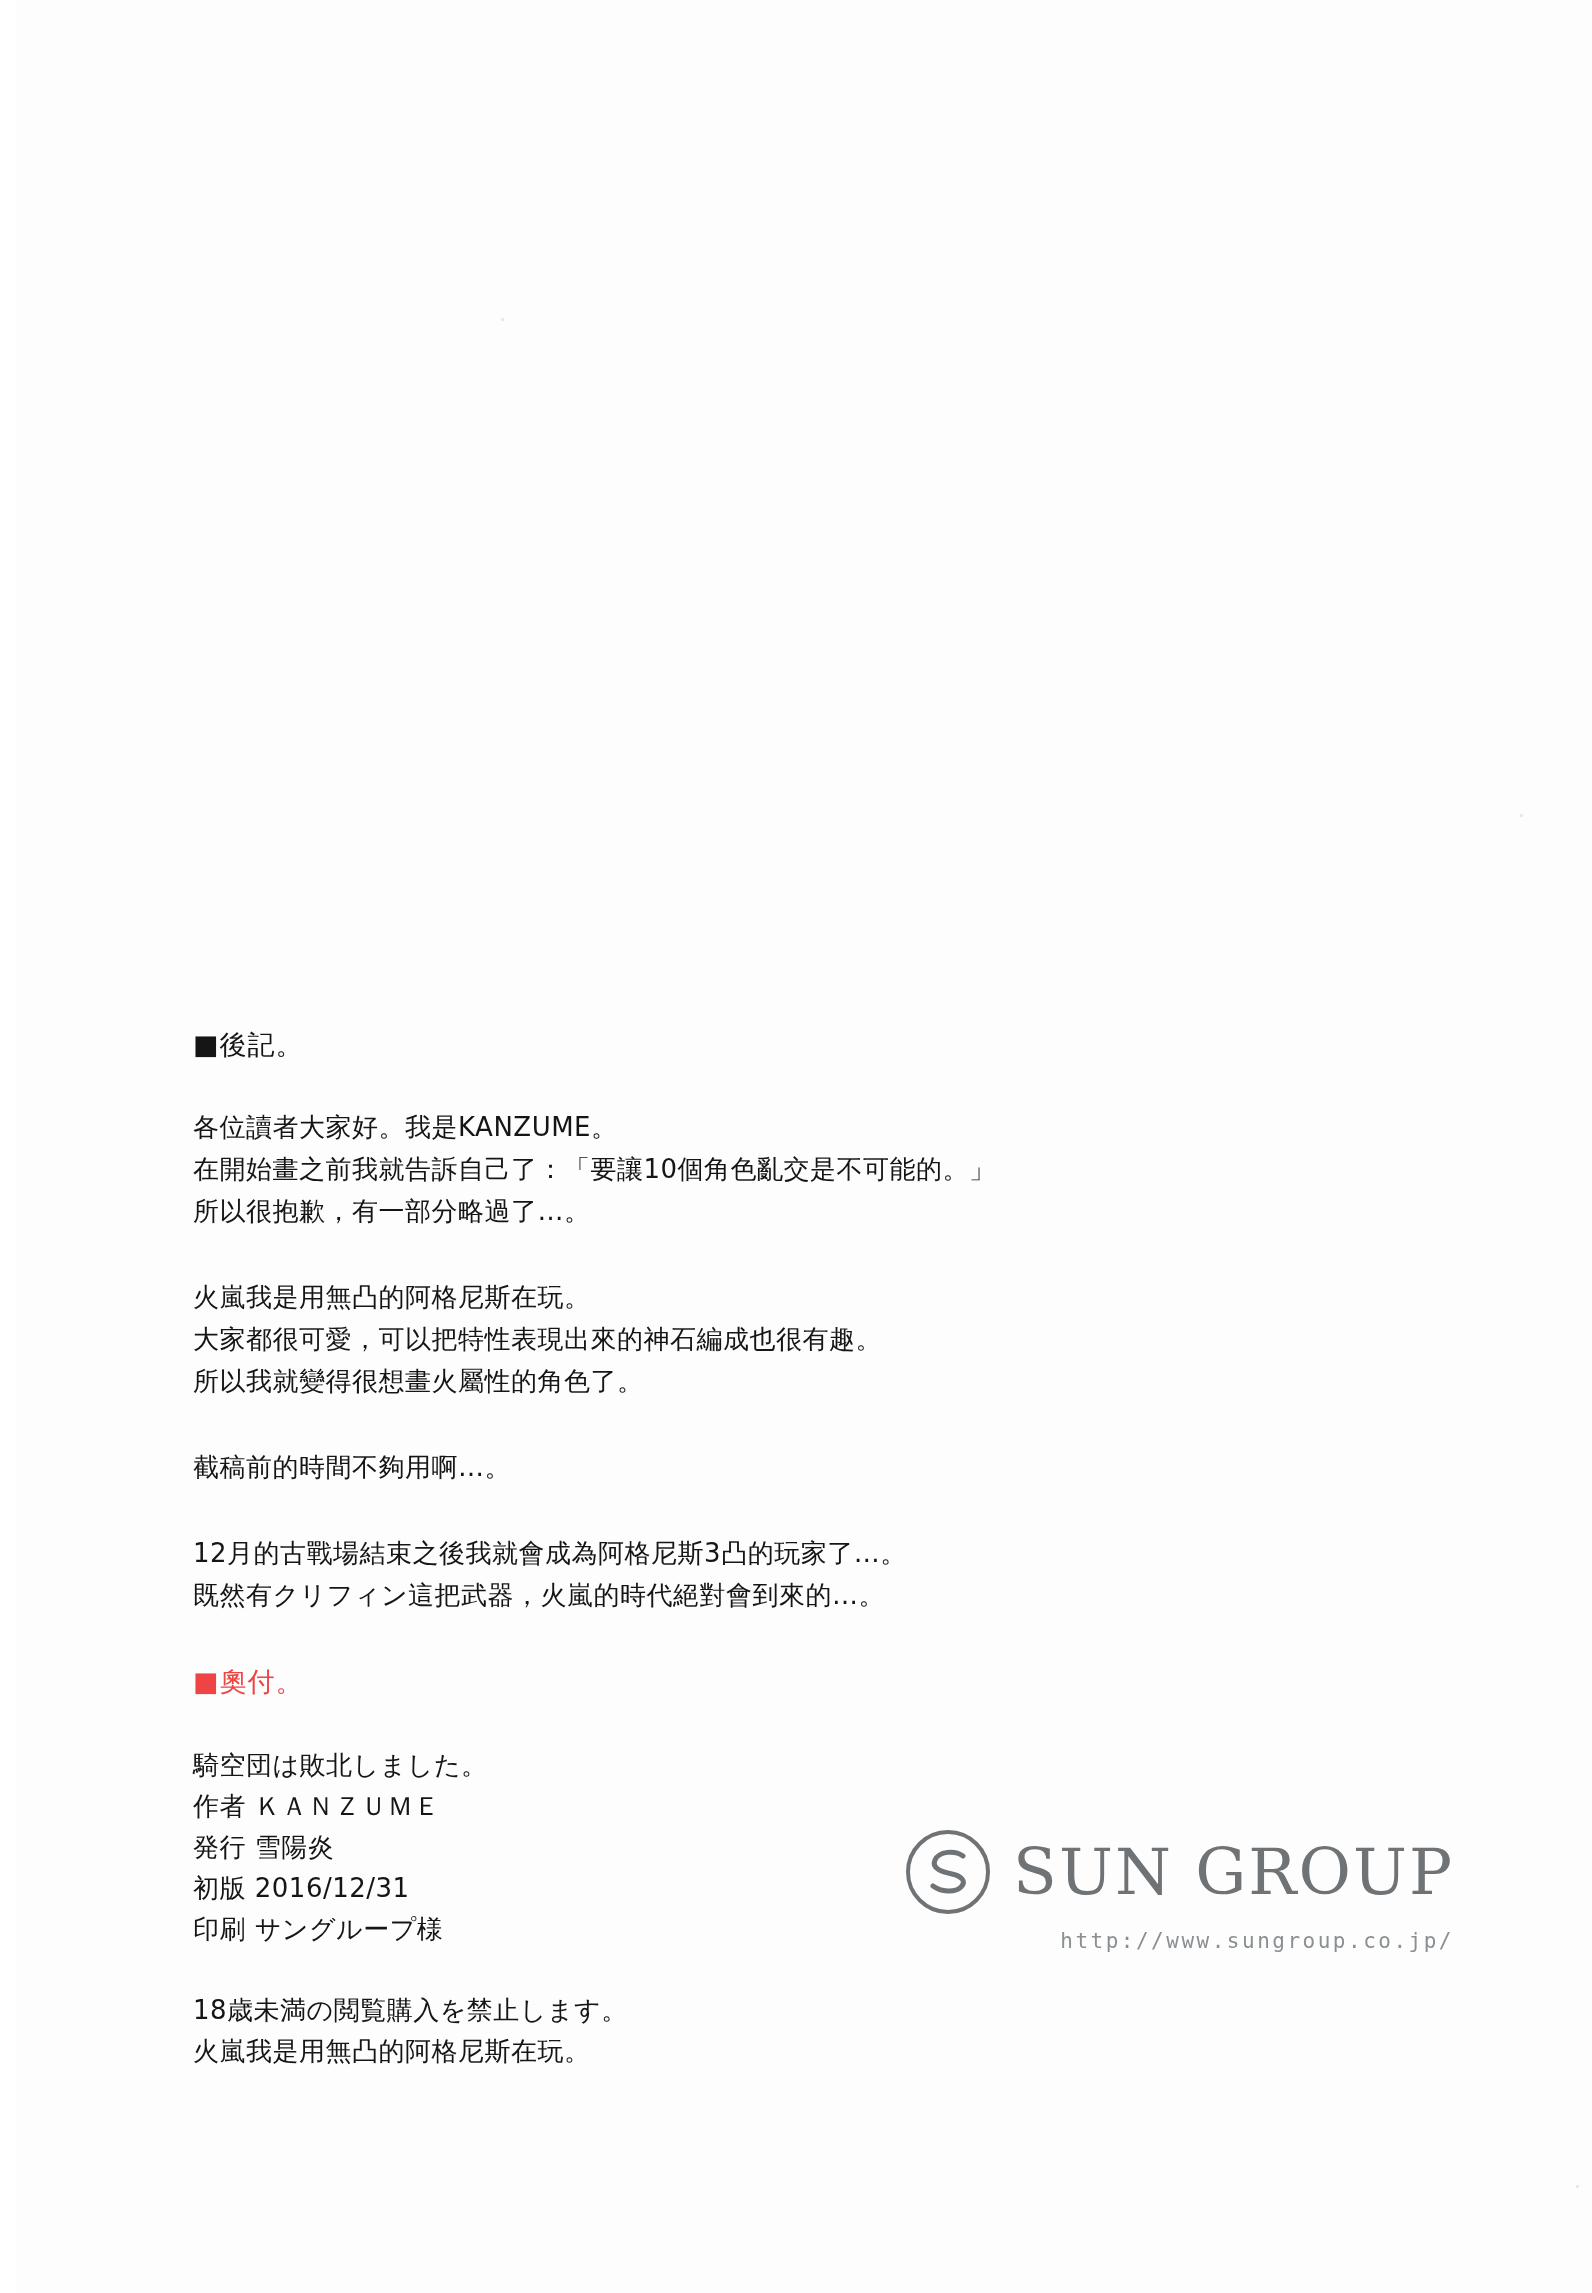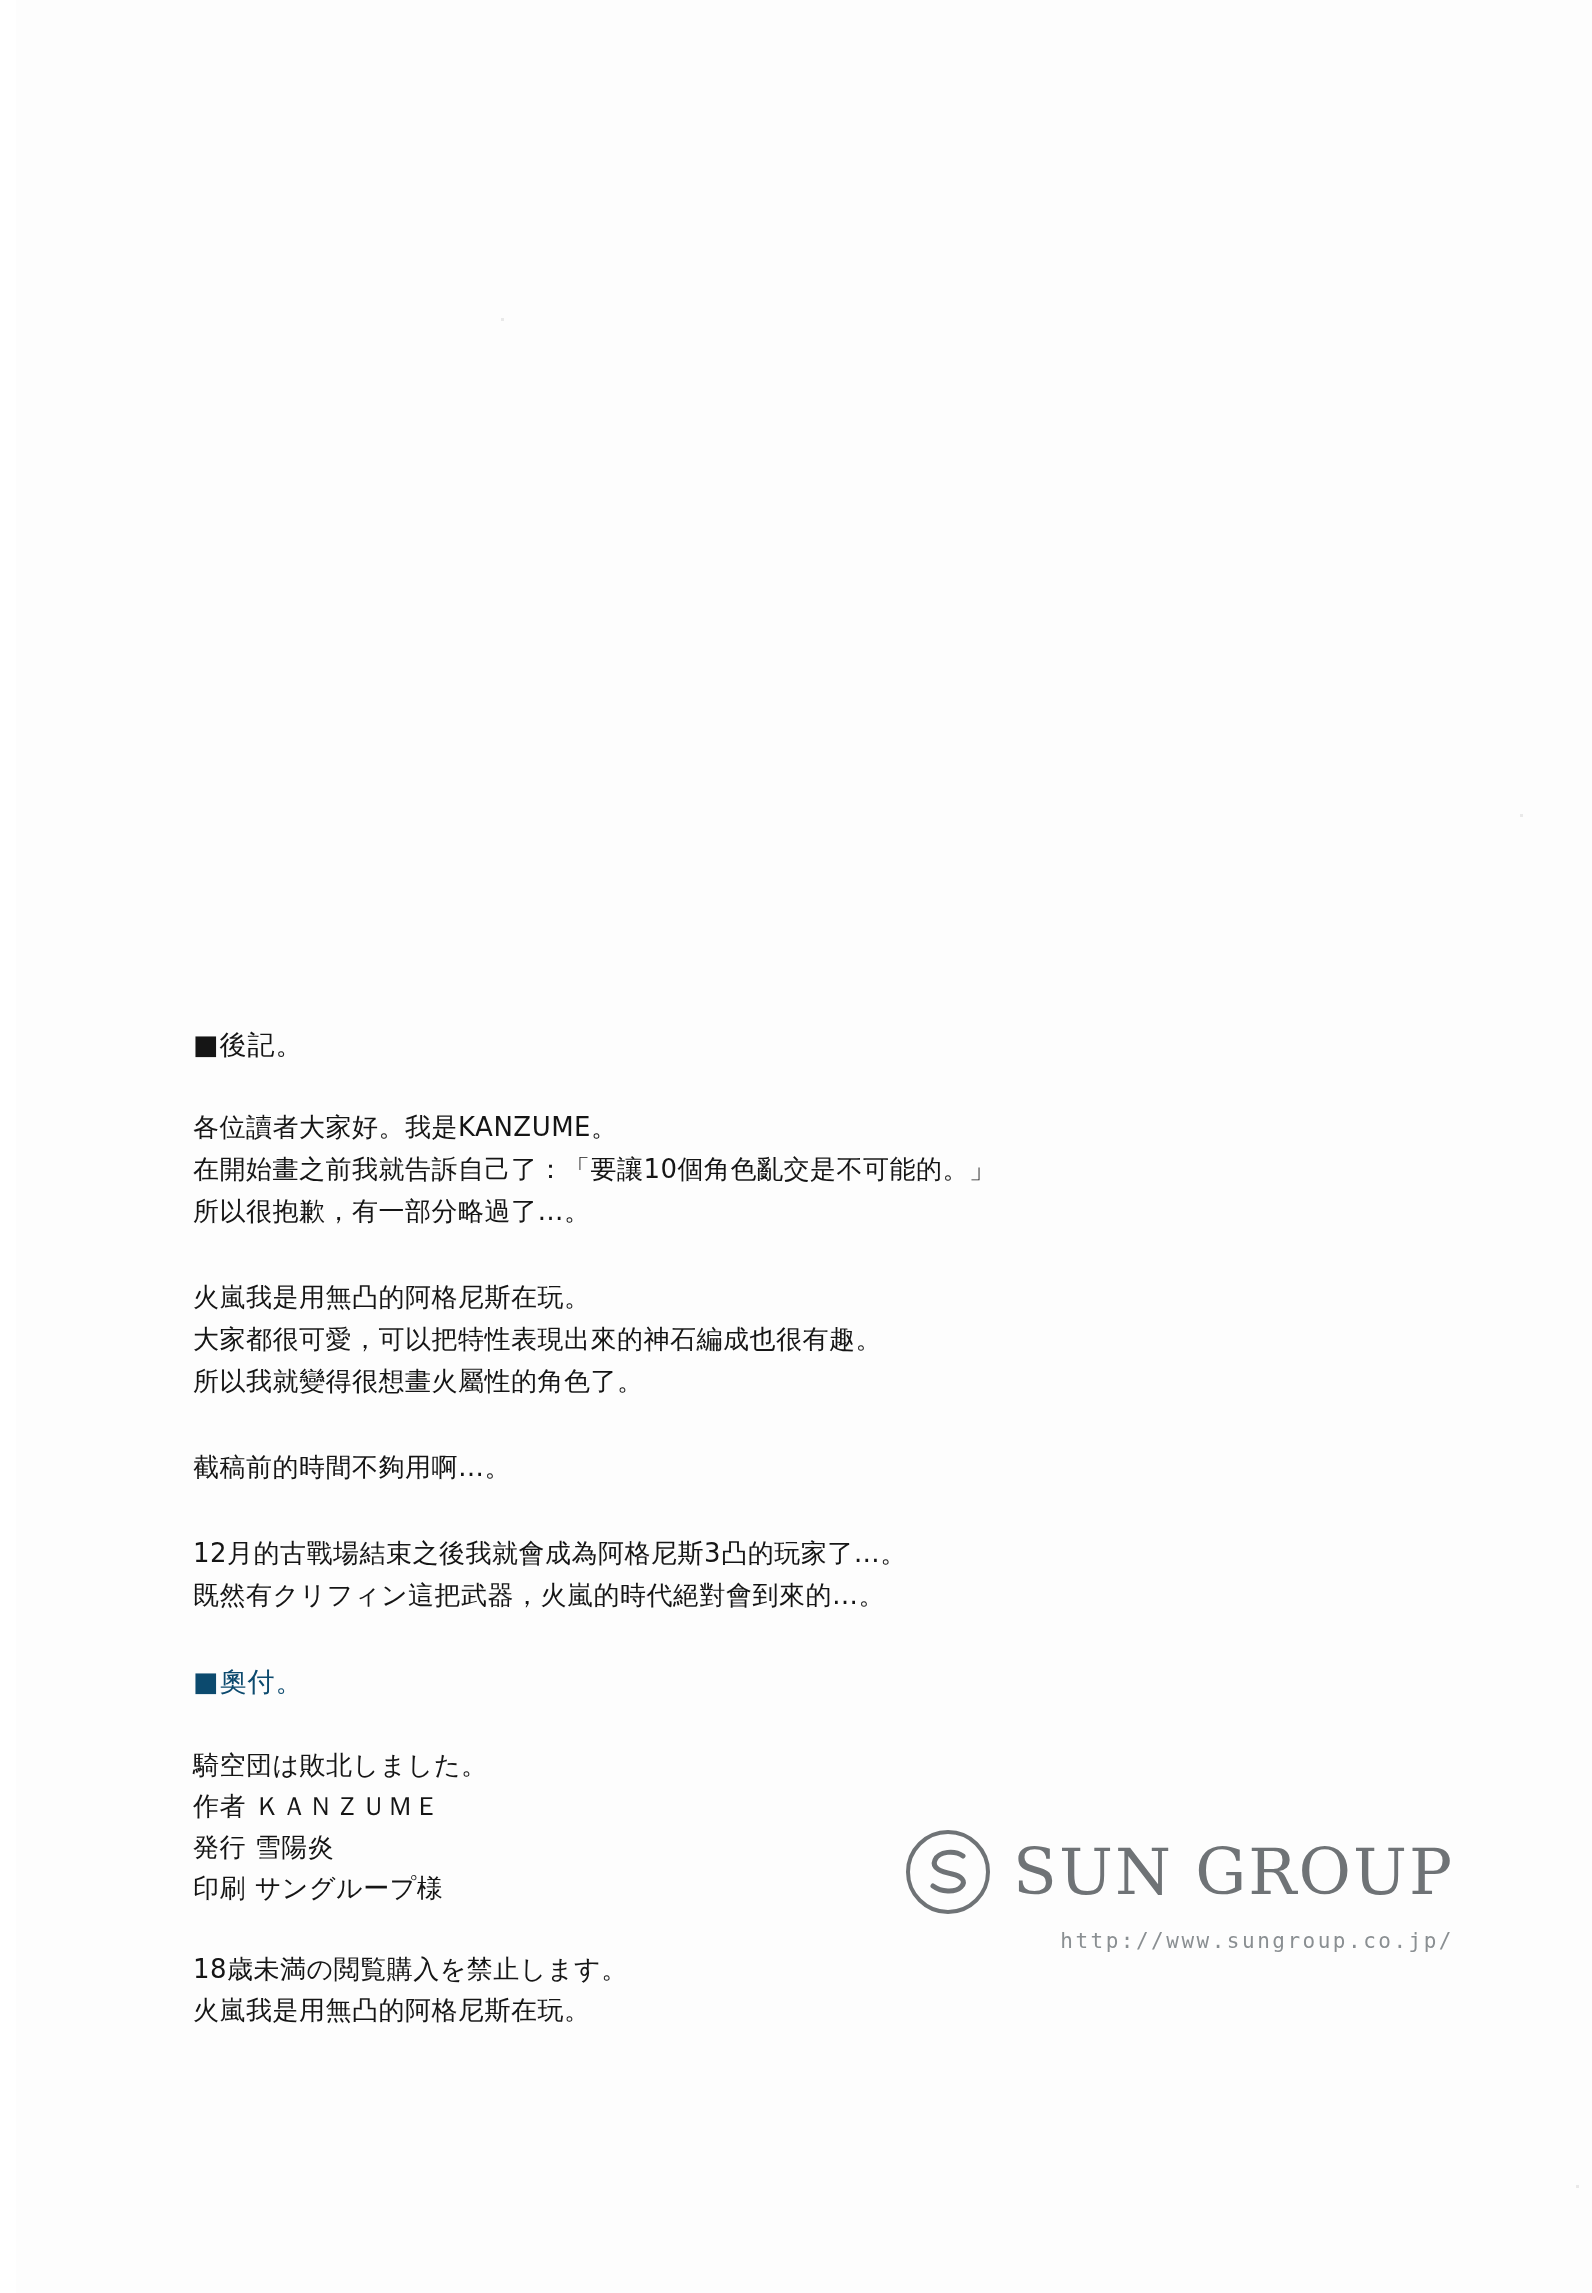--- a/index.html
+++ b/index.html
@@ -59,21 +59,21 @@
     position: absolute;
     left: 177px;
     top: 1662px;
     width: 896px;
   }
 
   .colophon-heading {
     font-size: 27px;
     line-height: 1.5;
     letter-spacing: 1px;
-    color: #0c4a6e;
+    color: #ef4444;
     margin-bottom: 42px;
   }
 
   .colophon-line {
     font-size: 26px;
     line-height: 1.58;
     letter-spacing: 0.5px;
     color: #151515;
   }
 
@@ -153,20 +153,21 @@
     <div class="para">截稿前的時間不夠用啊…。</div>
     <div class="para">12月的古戰場結束之後我就會成為阿格尼斯3凸的玩家了…。
 既然有クリフィン這把武器，火嵐的時代絕對會到來的…。</div>
   </div>
 
   <div class="colophon">
     <div class="colophon-heading">■奧付。</div>
     <div class="colophon-line">騎空団は敗北しました。</div>
     <div class="colophon-line">作者 ＫＡＮＺＵＭＥ</div>
     <div class="colophon-line">発行 雪陽炎</div>
+    <div class="colophon-line">初版 2016/12/31</div>
     <div class="colophon-line">印刷 サングループ様</div>
     <div class="colophon-spacer"></div>
     <div class="notice-line">18歳未満の閲覧購入を禁止します。</div>
     <div class="notice-line">火嵐我是用無凸的阿格尼斯在玩。</div>
   </div>
 
   <div class="logo-block">
     <div class="logo-row">
       <span class="logo-mark">
         <svg width="86" height="86" viewBox="0 0 86 86" xmlns="http://www.w3.org/2000/svg">

